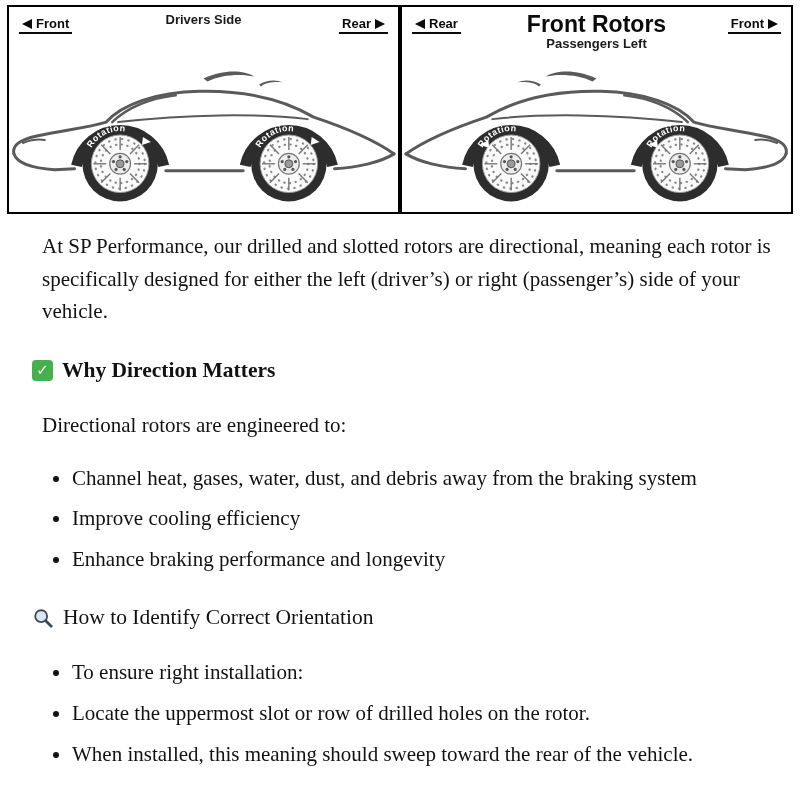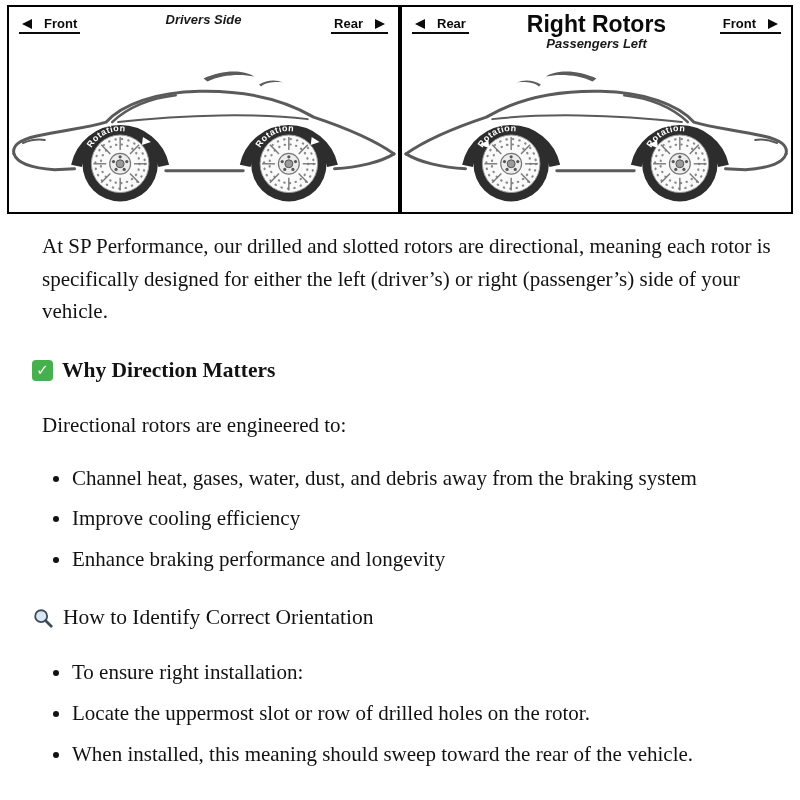--- a/index.html
+++ b/index.html
@@ -3,22 +3,22 @@
 <meta charset="utf-8">
 <style>
   html,body { margin:0; padding:0; background:#ffffff; }
   body { width:800px; font-family:"Liberation Serif", serif; color:#121212; }
 
   
   .diagram { display:flex; padding:5px 7px 0 7px; }
   .panel { flex:1; border:2px solid #000; background:#fff; position:relative; min-width:0; }
   .panel-header { position:relative; padding-top:5px; height:48px; }
   .panel-title { text-align:center; font-family:"Liberation Sans", sans-serif; font-weight:bold; font-size:23px; line-height:1.05; color:#0a0a0a; }
-  .panel-subtitle { text-align:center; font-family:"Liberation Sans", sans-serif; font-weight:bold; font-style:italic; font-size:13px; color:#1a1a1a; }
-  .dir { position:absolute; top:9px; font-family:"Liberation Sans", sans-serif; font-weight:bold; font-size:13px; color:#0a0a0a; display:flex; align-items:center; border-bottom:2px solid #0a0a0a; padding:0 3px 1px 3px;gap:8px; }
+  .panel-subtitle { text-align:center; font-family:"Liberation Sans", sans-serif; font-weight:bold; font-size:13px; color:#1a1a1a; }
+  .dir { position:absolute; top:9px; font-family:"Liberation Sans", sans-serif; font-weight:bold; font-size:13px; color:#0a0a0a; display:flex; align-items:center; border-bottom:2px solid #0a0a0a; padding:0 3px 1px 3px; }
   .dir-left { left:10px; }
   .dir-right { right:10px; }
   .tri-left { width:0; height:0; border-top:5px solid transparent; border-bottom:5px solid transparent; border-right:10px solid #0a0a0a; margin-right:4px; }
   .tri-right { width:0; height:0; border-top:5px solid transparent; border-bottom:5px solid transparent; border-left:10px solid #0a0a0a; margin-left:4px; }
   .car-svg { display:block; width:100%; height:152px; }
 
   
   .content { padding:16px 28px 10px 26px; font-size:21px; line-height:1.55; }
   .content p { margin:0 0 20px 16px; }
   .content h2 { font-size:21.5px; margin:26px 0 22px 0; font-weight:bold; display:flex; align-items:center;padding-left:6px; }
@@ -108,21 +108,21 @@
       <path d="M305,77 l8,5 -9,3 z" fill="#ffffff"></path>
     </svg>
   </div>
 
   <div class="panel">
     <div class="panel-header">
       <span class="dir dir-left">
         <span class="tri-left"></span>
         <span>Rear</span>
       </span>
-      <div class="panel-title">Right Rotors</div>
+      <div class="panel-title">Front Rotors</div>
       <div class="panel-subtitle">Passengers Left</div>
       <span class="dir dir-right">
         <span>Front</span>
         <span class="tri-right"></span>
       </span>
     </div>
 
     <svg class="car-svg" viewBox="0 0 392 152">
       <g transform="translate(392,0) scale(-1,1)">
         <g stroke="#5a5a5a" stroke-width="3" fill="none" stroke-linecap="round">

